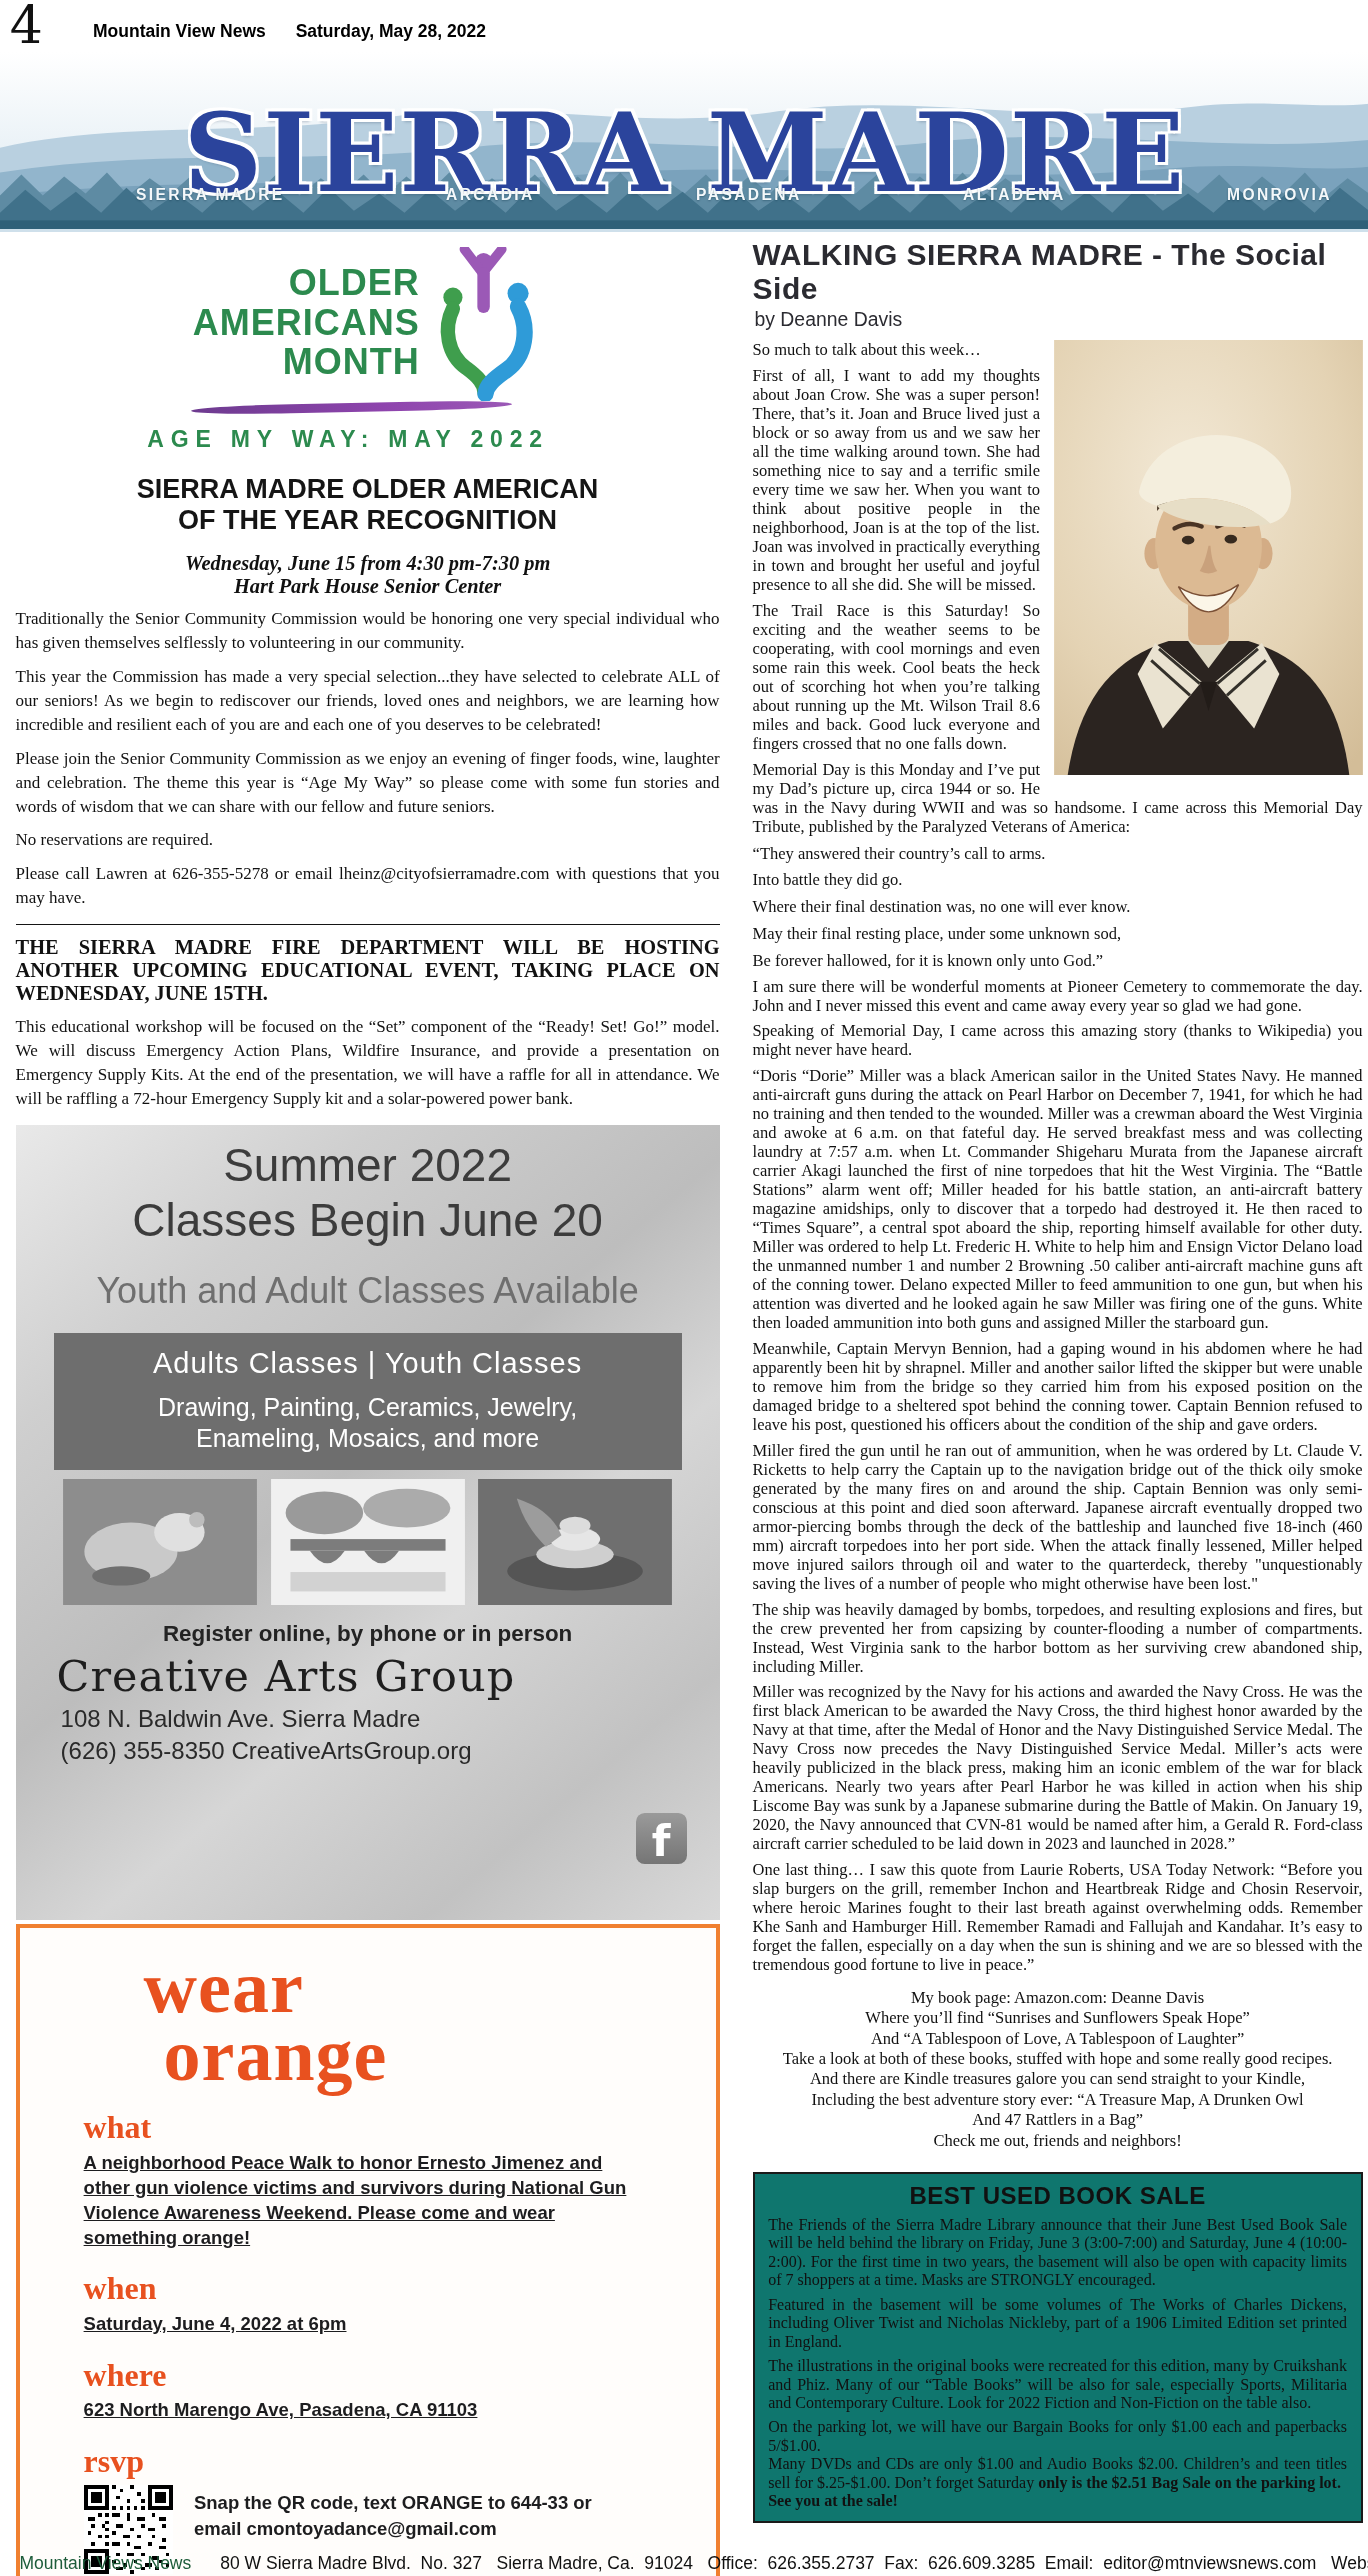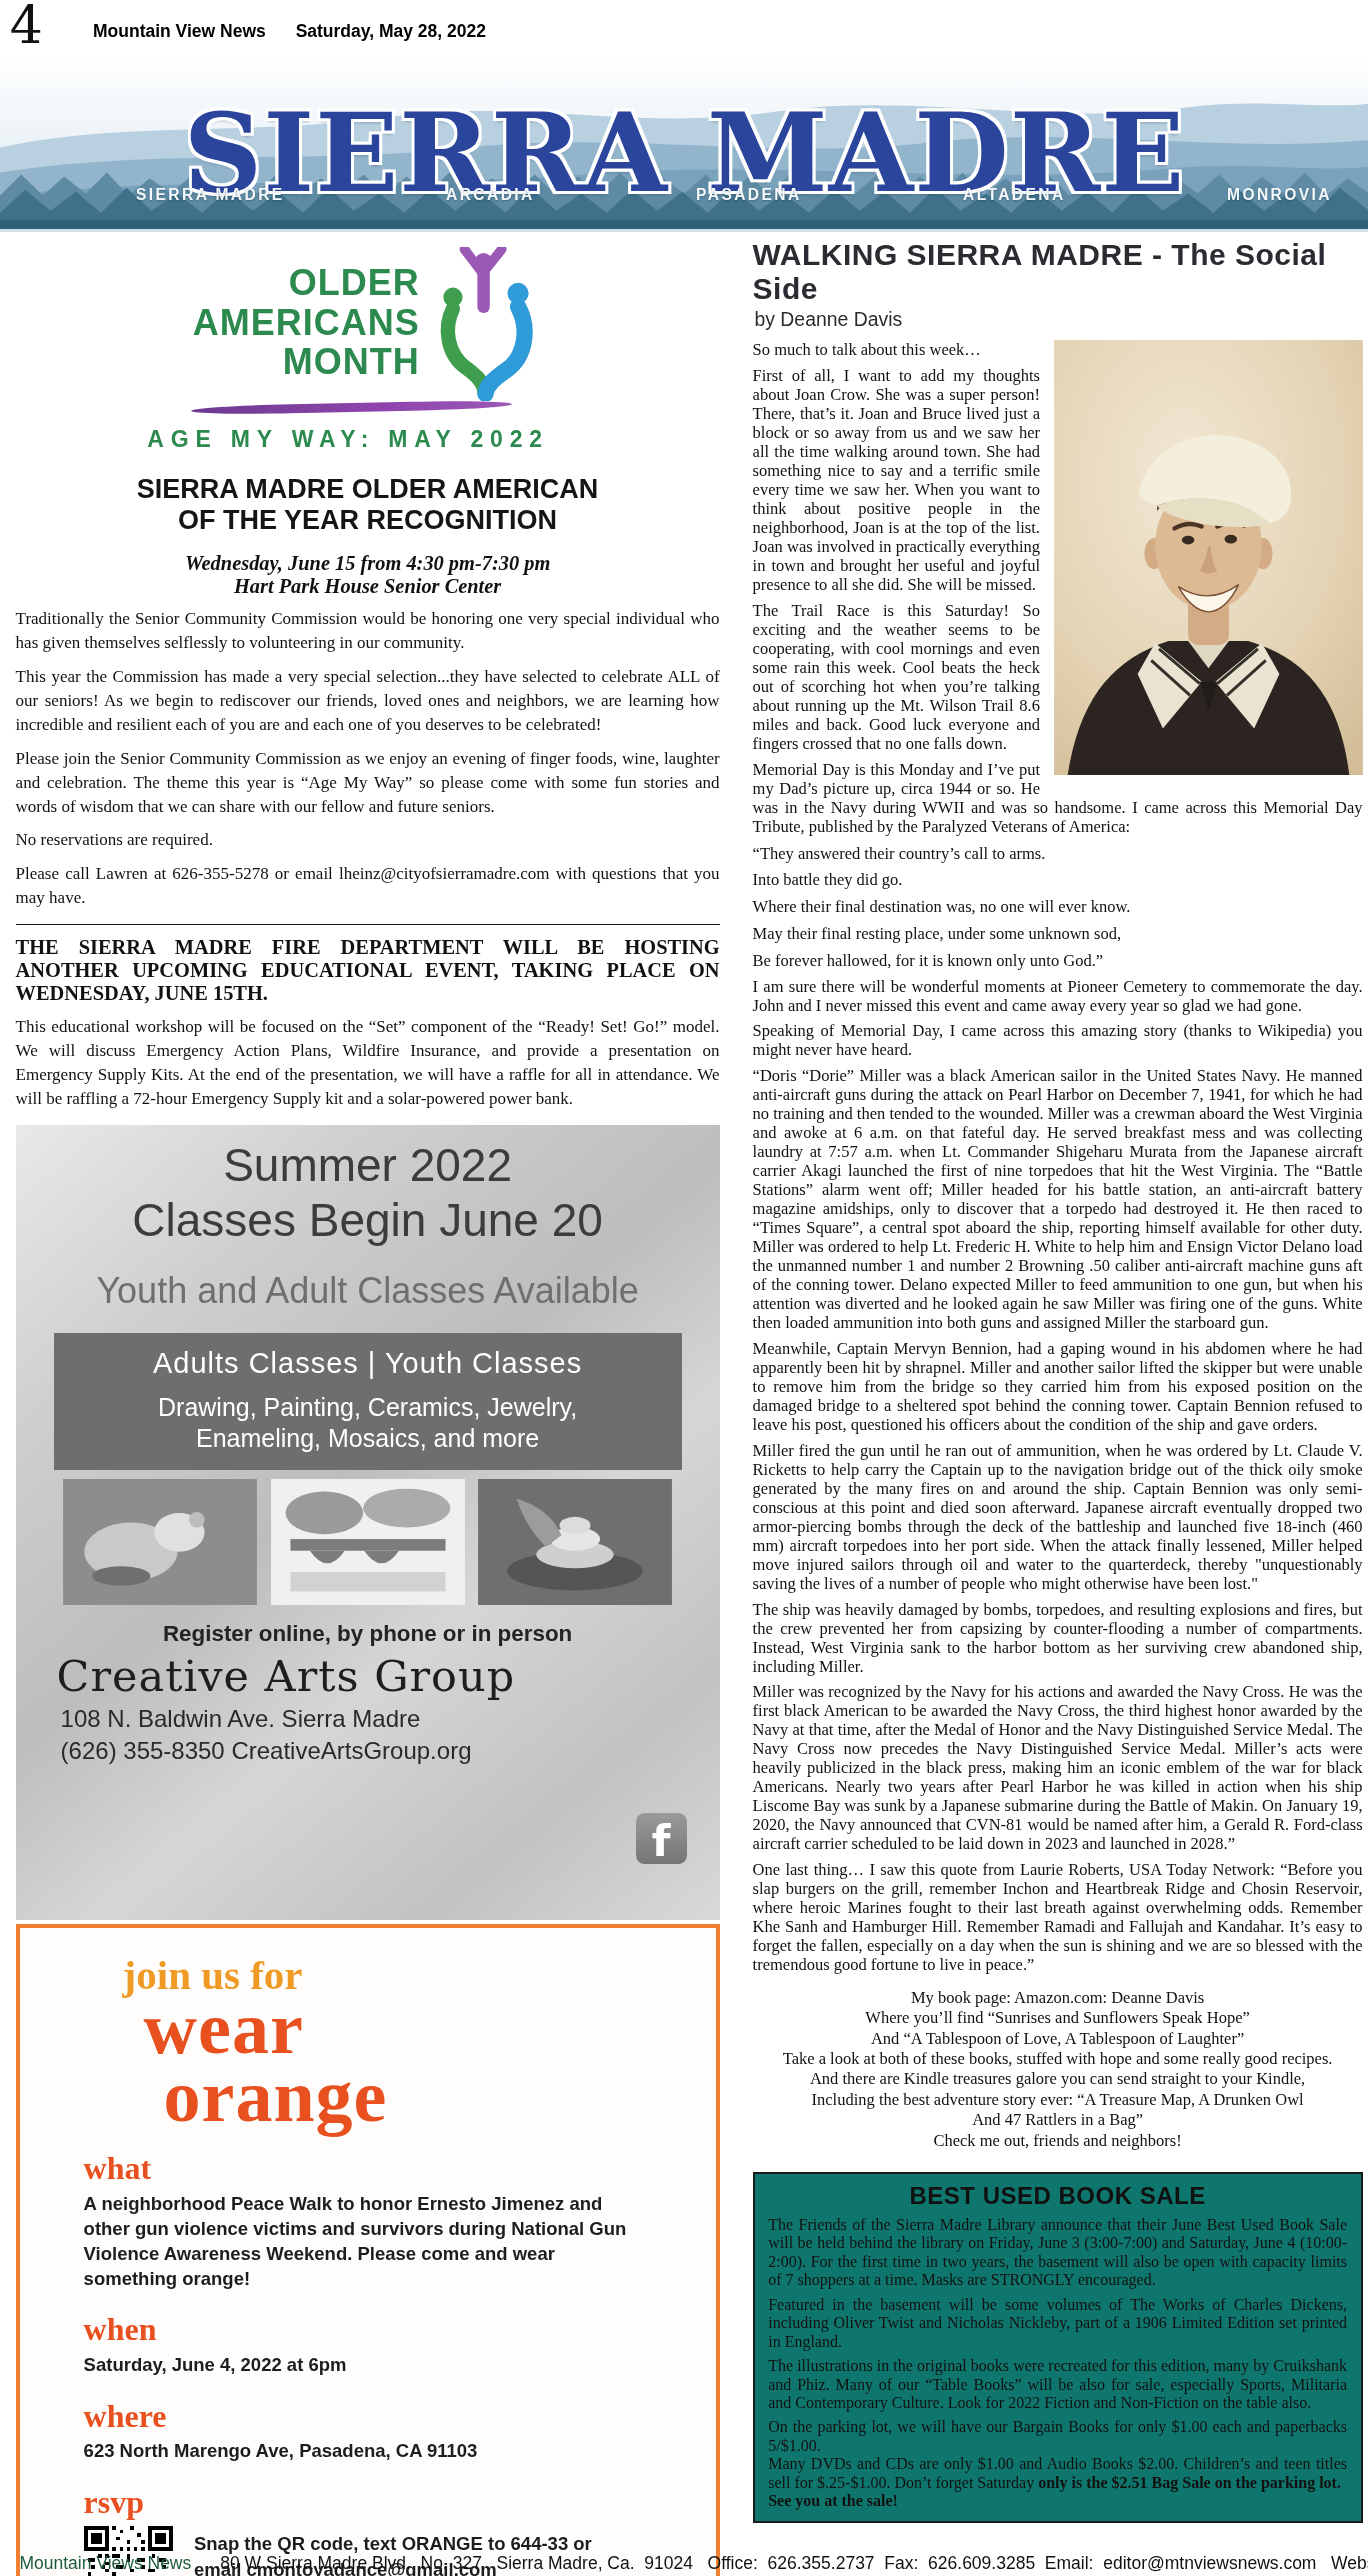--- a/index.html
+++ b/index.html
@@ -61,21 +61,21 @@
   .fb-icon { position:absolute; right:33px; bottom:56px; width:51px; height:51px; border-radius:8.7px;
     background:linear-gradient(#9a9a9a,#757575); color:#fff; font-family:"DejaVu Sans", sans-serif; font-weight:bold;
     font-size:43px; text-align:center; line-height:56px; }
 
   
   .orange-ad { margin-top:3.9px; height:698px; border:4.9px solid #f08030; background:#fffdfb; padding:27px 19.4px 0 64px; overflow:hidden; }
   .o-join { font-family:"Liberation Serif", serif; font-weight:bold; color:#f09a26; font-size:41px; margin-left:39px; line-height:1; }
   .o-wear { font-family:"Liberation Serif", serif; font-weight:bold; color:#e8511f; font-size:74px; margin-left:60px; line-height:.88; letter-spacing:1px; }
   .o-orange { font-family:"Liberation Serif", serif; font-weight:bold; color:#e8511f; font-size:74px; margin-left:80px; line-height:.95; letter-spacing:1px; }
   .o-label { font-family:"Liberation Serif", serif; font-weight:bold; color:#e8511f; font-size:32px; margin-top:21.4px; line-height:1; }
-  .o-body { font-family:"Liberation Sans", sans-serif; font-weight:bold; color:#1d1d1f; font-size:18.5px; line-height:1.35; width:544px; margin-top:7.8px; }
+  .o-body { font-family:"Liberation Sans", sans-serif; font-weight:bold; color:#1d1d1f; font-size:18.5px; line-height:1.35; width:544px; margin-top:7.8px;text-decoration:underline; }
   .rsvp-row { display:flex; align-items:flex-start; margin-top:7.8px; }
   .qr { width:89px; height:89px; }
   .rsvp-text { font-family:"Liberation Sans", sans-serif; font-weight:bold; color:#1d1d1f; font-size:18.5px; line-height:1.4; margin:5.8px 0 0 21.4px; width:408px; }
 
   
   .art-title { font-family:"Liberation Sans", sans-serif; font-weight:bold; font-size:30px; color:#2b2b31; letter-spacing:0.5px; }
   .art-byline { font-family:"Liberation Sans", sans-serif; font-size:19.4px; color:#2b2b31; margin:1.9px 0 9.7px 1.9px; }
   .article { font-size:16.5px; line-height:19px; }
   .article p { margin-top:6.8px; text-align:justify; }
   .article p.poem-line { text-align:left; margin-top:7.8px; }
@@ -224,21 +224,20 @@
         </div>
       </div>
       <div class="arts-register">Register online, by phone or in person</div>
       <div class="arts-name">Creative Arts Group</div>
       <div class="arts-addr">108 N. Baldwin Ave. Sierra Madre</div>
       <div class="arts-phone">(626) 355-8350  CreativeArtsGroup.org</div>
       <div class="fb-icon">f</div>
     </section>
 
     <section class="orange-ad">
-      <div class="o-join">join us for</div>
       <div class="o-wear">wear</div>
       <div class="o-orange">orange</div>
 
       <div class="o-label">what</div>
       <div class="o-body">A neighborhood Peace Walk to honor Ernesto Jimenez and other gun violence victims and survivors during National Gun Violence Awareness Weekend. Please come and wear something orange!</div>
 
       <div class="o-label">when</div>
       <div class="o-body">Saturday, June 4, 2022 at 6pm</div>
 
       <div class="o-label">where</div>

